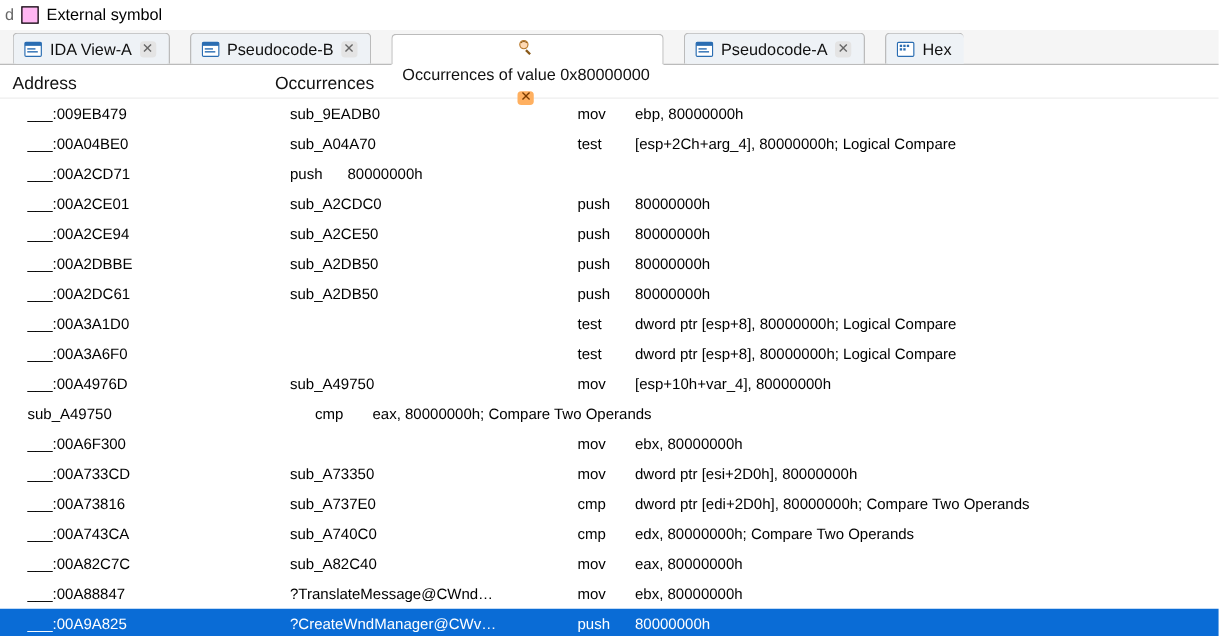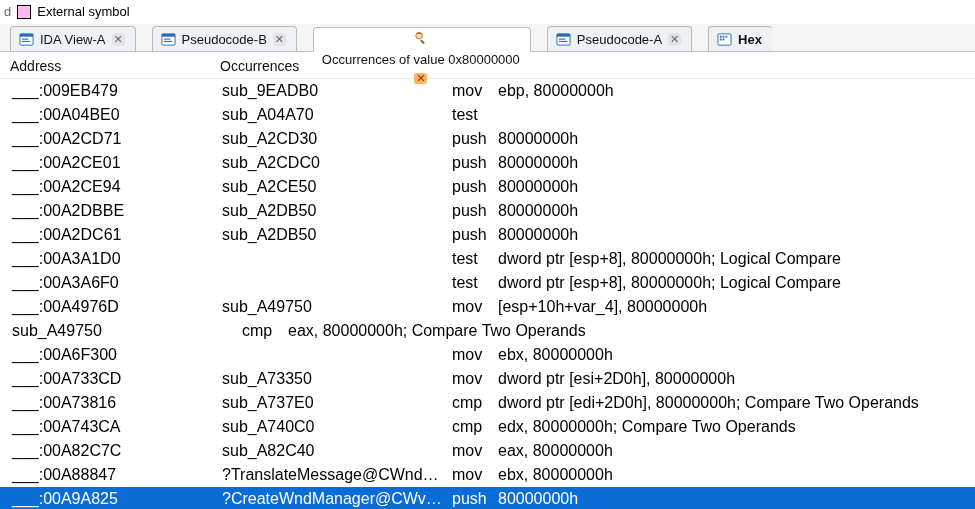--- a/index.html
+++ b/index.html
@@ -61,37 +61,37 @@
     display: flex; align-items: center; justify-content: center;
     font-size: 11px; line-height: 1;
     color: #666;
     background: #e4e4e4;
   }
   .tab.active .close {
     background: #ffb060;
     color: #7a3b00;
   }
   .tab .icon { width: 15px; height: 15px; display:flex; align-items:center; justify-content:center;}
-  .tab-last { border-right: none; overflow: hidden; font-weight: bold; }
+  .tab-last { border-right: none; overflow: hidden; }
   .headers {
     display: flex;
     padding: 6px 10px 4px 10px;
     font-size: 14px;
     color: #111;
     border-bottom: 1px solid #eee;
   }
   .headers .col-address { width: 210px; }
   .headers .col-function { width: 230px; }
   .headers .col-instruction { flex: 1; }
   .rows { }
   .row {
     display: flex;
     align-items: flex-start;
-    padding: 1px 12px;
-    font-size: 16px;
+    padding: 1px 22px;
+    font-size: 12px;
     line-height: 22px;
     white-space: nowrap;
   }
   .row.selected {
     background: #0a6cd6;
     color: #fff;
   }
   .cell-addr { width: 210px; display: flex; }
   .cell-func { width: 230px; overflow: hidden; text-overflow: ellipsis; }
   .cell-instr { flex: 1; display: flex; }
@@ -193,28 +193,28 @@
       </div>
     </div>
     <div class="row">
       <div class="cell-addr">
         <span class="addr-prefix"></span>
         <span>:00A04BE0</span>
       </div>
       <div class="cell-func">sub_A04A70</div>
       <div class="cell-instr">
         <span class="mn">test</span>
+        <span>[esp+2Ch+arg_4], 80000000h; Logical Compare</span>
       </div>
     </div>
     <div class="row">
       <div class="cell-addr">
         <span class="addr-prefix"></span>
         <span>:00A2CD71</span>
       </div>
-      <div class="cell-func">sub_A2CD30</div>
       <div class="cell-instr">
         <span class="mn">push</span>
         <span>80000000h</span>
       </div>
     </div>
     <div class="row">
       <div class="cell-addr">
         <span class="addr-prefix"></span>
         <span>:00A2CE01</span>
       </div>

